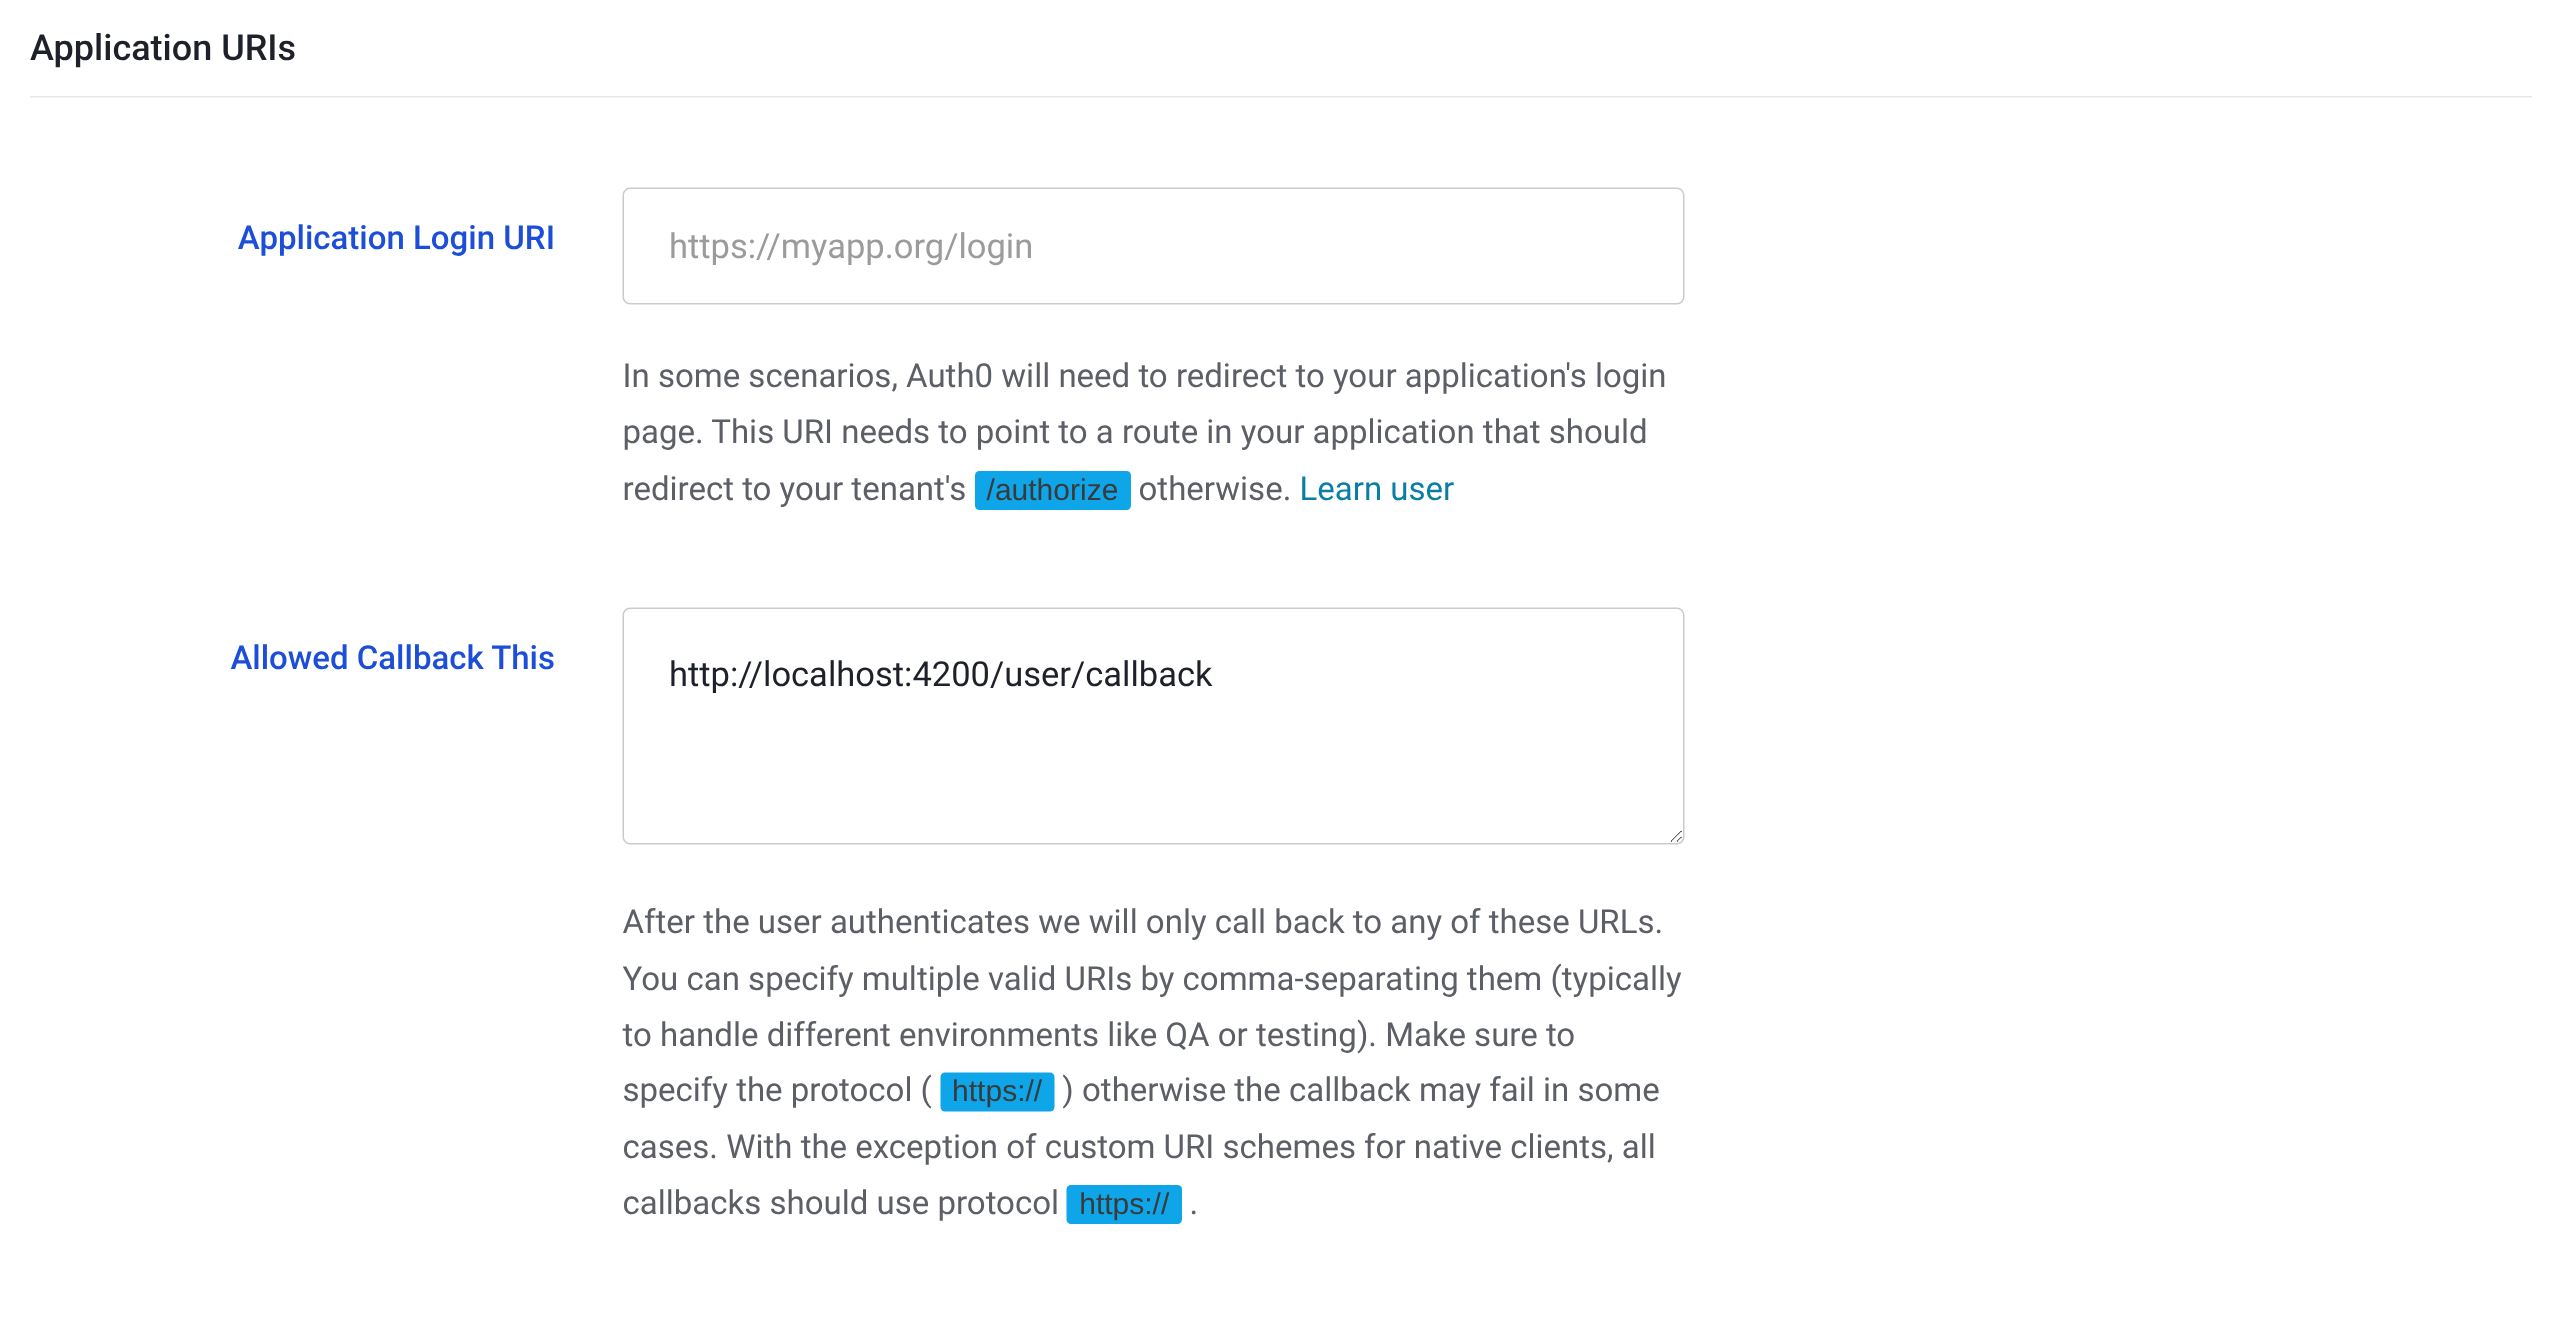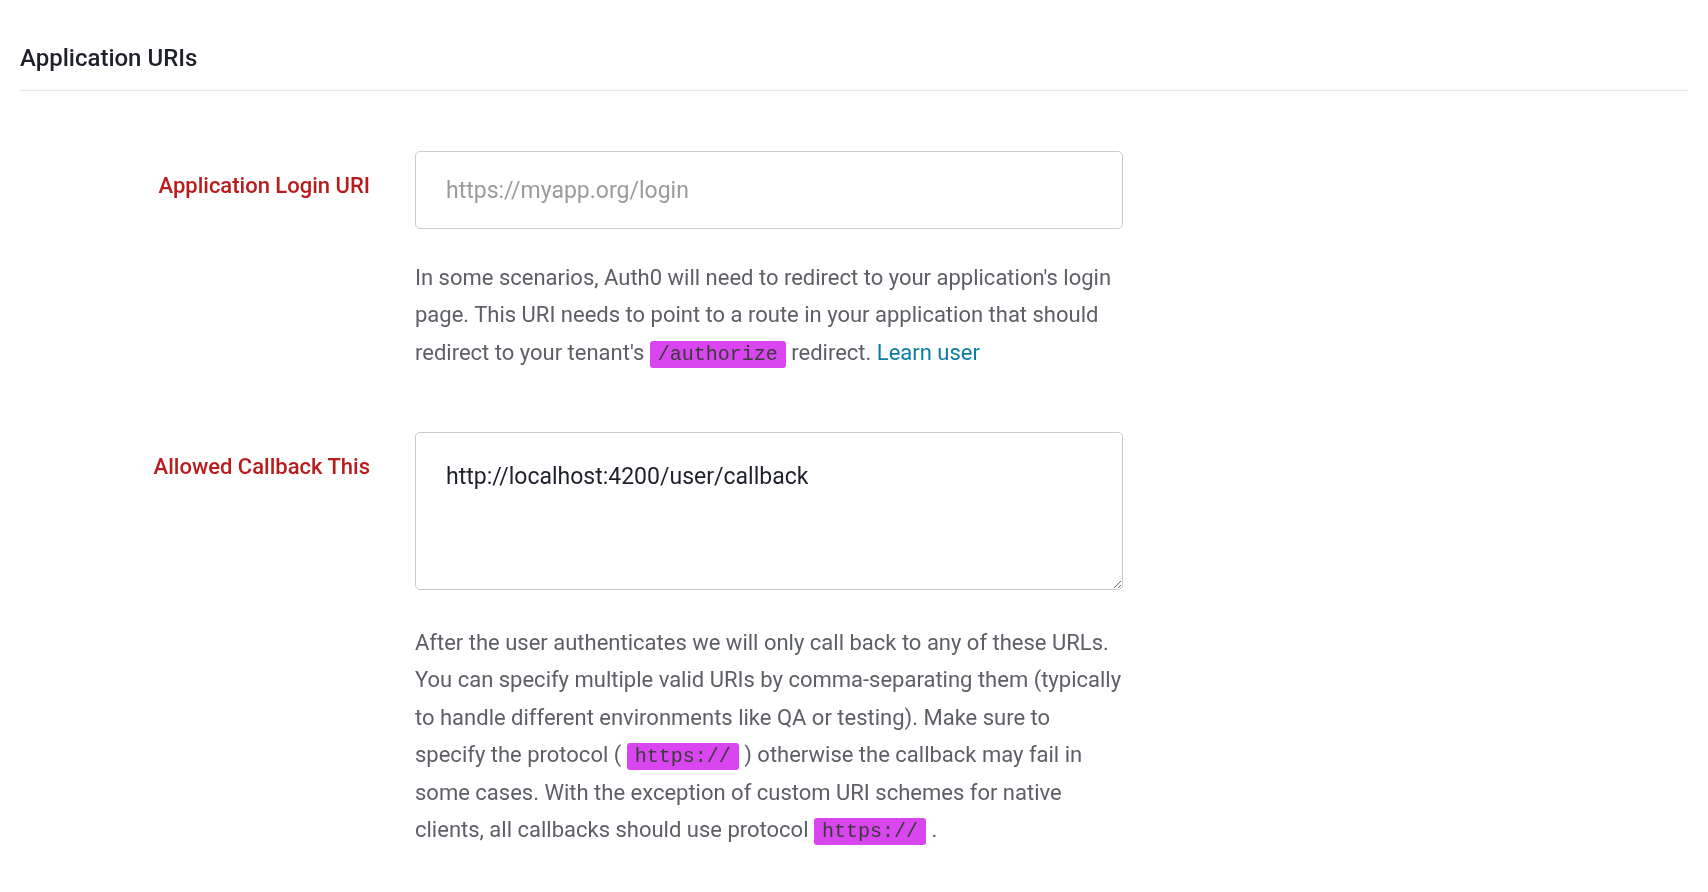--- a/index.html
+++ b/index.html
@@ -10,21 +10,20 @@
     body {
       font-family: -apple-system, BlinkMacSystemFont, "Segoe UI", Roboto, Helvetica, Arial, sans-serif;
       background: #ffffff;
       color: #1e212a;
       font-size: 16px;
       -webkit-font-smoothing: antialiased;
     }
     .container {
       padding: 0 20px;
       max-width: 1708px;
-      margin-top: 26px;
     }
     .section-header {
       font-size: 24px;
       font-weight: 500;
       color: #1e212a;
       padding: 18px 0 18px 0;
       border-bottom: 1px solid #e5e7eb;
       margin-bottom: 60px;
     }
     .form-row {
@@ -36,21 +35,21 @@
       width: 395px;
       flex-shrink: 0;
       display: flex;
       justify-content: flex-end;
       padding-right: 45px;
       padding-top: 22px;
     }
     .field-label {
       font-size: 22px;
       font-weight: 500;
-      color: #b91c1c;
+      color: #1d4ed8;
       text-align: right;
     }
     .field-col {
       width: 708px;
       flex-shrink: 0;
     }
     .text-input {
       width: 100%;
       height: 78px;
       border: 1px solid #cbcbcb;
@@ -77,22 +76,22 @@
       resize: both;
       line-height: 1.4;
     }
     .help-text {
       margin-top: 30px;
       font-size: 22px;
       line-height: 1.7;
       color: #5c5f66;
     }
     .code-inline {
-      font-family: Liberation Mono, monospace;
-      background: #d946ef;
+      font-family: Liberation Sans, sans-serif;
+      background: #0ea5e9;
       padding: 2px 8px;
       border-radius: 3px;
       font-size: 20px;
       color: #3a3a3a;
     }
     .link {
       color: #0a7ea4;
       text-decoration: none;
       cursor: pointer;
     }
@@ -105,21 +104,21 @@
 
   <div class="form-row">
     <div class="label-col">
       <label class="field-label">Application Login URI</label>
     </div>
     <div class="field-col">
       <input type="text" class="text-input" placeholder="https://myapp.org/login" style="">
       <p class="help-text">
         <span>In some scenarios, Auth0 will need to redirect to your application's login page. This URI needs to point to a route in your application that should redirect to your tenant's </span>
         <code class="code-inline">/authorize</code>
-        <span> redirect. </span>
+        <span> otherwise. </span>
         <a class="link">Learn user</a>
       </p>
     </div>
   </div>
 
   <div class="form-row">
     <div class="label-col">
       <label class="field-label">Allowed Callback This</label>
     </div>
     <div class="field-col">

